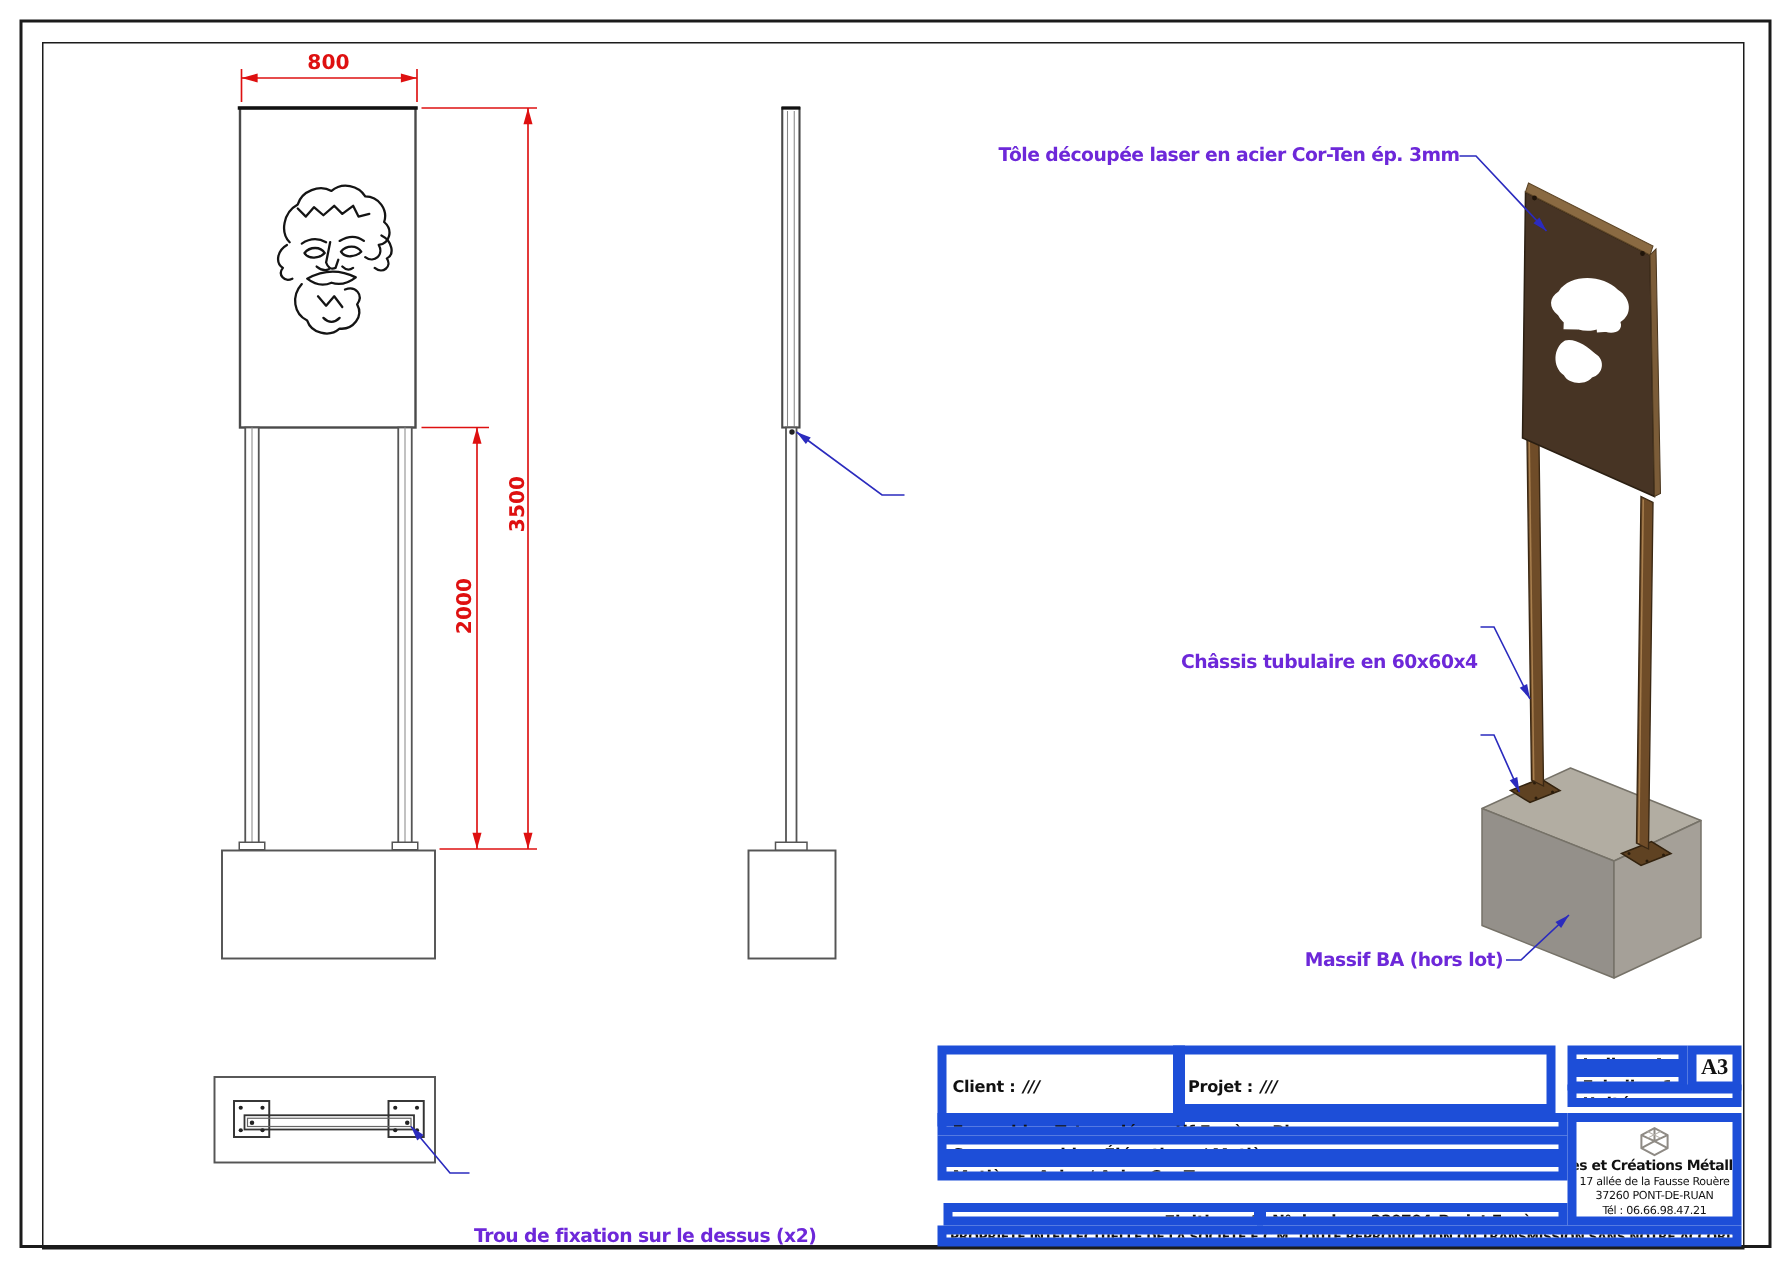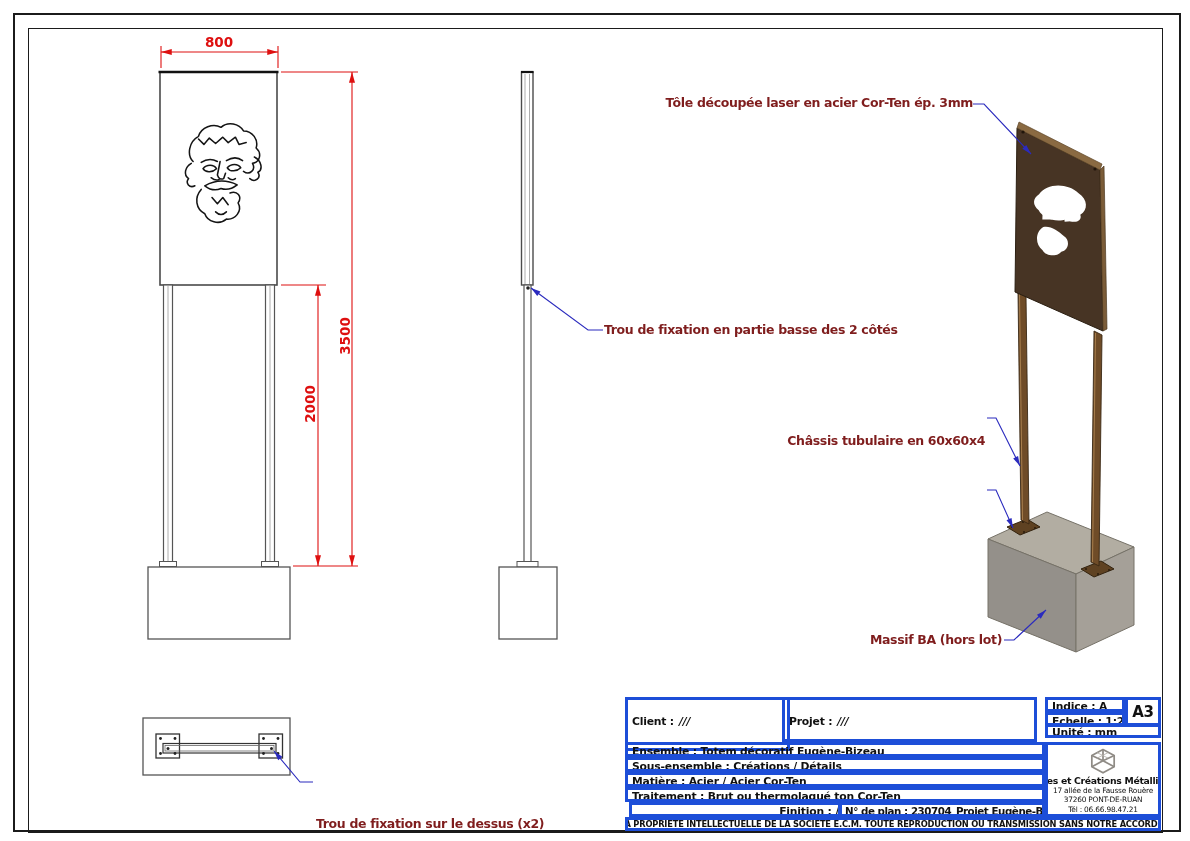--- a/index.html
+++ b/index.html
@@ -4,27 +4,27 @@
 <style>
   html,body{margin:0;padding:0;background:#ffffff;}
   .sheet{position:relative;width:1190px;height:841px;background:#ffffff;overflow:hidden;
          font-family:"DejaVu Sans","Liberation Sans",sans-serif;}
   .frame-outer{position:absolute;left:13px;top:13px;width:1164px;height:815px;border:2px solid #1b1b1b;}
   .frame-inner{position:absolute;left:28px;top:28px;width:1133px;height:803px;border:1.5px solid #1b1b1b;}
   svg.draw{position:absolute;left:0;top:0;width:1190px;height:841px;}
 
   
   .ann{position:absolute;height:18px;line-height:18px;font-size:12.5px;font-weight:600;
-       letter-spacing:-0.35px;color:#7f1d1d;white-space:nowrap;}
+       letter-spacing:-0.35px;color:#6d28d9;white-space:nowrap;}
   .dim{position:absolute;font-size:13.5px;font-weight:600;color:#de1010;white-space:nowrap;}
   .dim-v{transform:translate(-50%,-50%) rotate(-90deg);}
 
   
   .tb{position:absolute;left:625px;top:697px;width:536px;height:134px;font-size:10.8px;color:#111;}
-  .tb .cell{position:absolute;box-sizing:border-box;border:3px solid #1d4ed8;
+  .tb .cell{position:absolute;box-sizing:border-box;border:6px solid #1d4ed8;
             padding-left:4px;white-space:nowrap;overflow:hidden;font-weight:600;letter-spacing:-0.2px;}
   .tb .tight{font-size:10.3px;letter-spacing:-0.45px;}
   .slashes{font-style:italic;font-weight:bold;margin-left:5px;}
   .a3box{display:flex;align-items:center;justify-content:center;font-size:15px;font-weight:700;padding-left:0 !important;}
   .logo-cell{display:flex;flex-direction:column;align-items:center;justify-content:flex-start;
              padding:2px 0 0 0 !important;text-align:center;}
   .logo-name{font-size:9.3px;font-weight:700;letter-spacing:-0.3px;line-height:11px;}
   .logo-addr{font-size:7.4px;font-weight:400;line-height:9.5px;letter-spacing:-0.2px;}
   .disclaimer{display:flex;align-items:center;justify-content:center;font-size:8.3px;
               font-weight:700;letter-spacing:-0.25px;padding-left:0 !important;}
@@ -177,41 +177,39 @@
       <path d="M1004,640 L1014,640 L1046,610" marker-end="url(#mB)"></path>
       <path d="M313,782 L300,782 L274,751" marker-end="url(#mB)"></path>
     </g>
   </svg>
 
   <div class="dim" style="left:219px;top:34px;transform:translateX(-50%);">800</div>
   <div class="dim dim-v" style="left:345px;top:336px;">3500</div>
   <div class="dim dim-v" style="left:310px;top:404px;">2000</div>
 
   <div class="ann" style="right:217px;top:94px;">Tôle découpée laser en acier Cor-Ten ép. 3mm</div>
-  <div class="ann" style="left:604px;top:321px;">Trou de fixation en partie basse des 2 côtés</div>
   <div class="ann" style="right:205px;top:432px;text-align:right;">Châssis tubulaire en 60x60x4</div>
   <div class="ann" style="right:188px;top:631px;">Massif BA (hors lot)</div>
   <div class="ann" style="left:316px;top:815px;">Trou de fixation sur le dessus (x2)</div>
 
   <div class="tb">
     <div class="cell" style="left:0;top:0;width:165px;height:54px;line-height:43px;">
       <span>Client :</span><span class="slashes">///</span>
     </div>
     <div class="cell" style="left:157px;top:0;width:255px;height:45px;line-height:43px;">
       <span>Projet :</span><span class="slashes">///</span>
     </div>
     <div class="cell" style="left:420px;top:0;width:80px;height:15px;line-height:13px;">Indice : A</div>
     <div class="cell" style="left:420px;top:15px;width:80px;height:15px;line-height:13px;">Echelle : 1:20</div>
-    <div class="cell a3box" style="left:500px;top:0;width:36px;height:30px;">A3</div>
+    <div class="cell a3box" style="left:500px;top:0;width:36px;height:30px;font-family:Liberation Serif, serif;">A3</div>
     <div class="cell" style="left:420px;top:26px;width:116px;height:15px;line-height:13px;">Unité : mm</div>
 
     <div class="cell" style="left:0;top:45px;width:420px;height:15px;line-height:13px;">Ensemble : Totem décoratif Eugène-Bizeau</div>
-    <div class="cell" style="left:0;top:60px;width:420px;height:15px;line-height:13px;">Sous-ensemble : Créations / Détails</div>
+    <div class="cell" style="left:0;top:60px;width:420px;height:15px;line-height:13px;">Sous-ensemble : Élévations / Matière</div>
     <div class="cell" style="left:0;top:75px;width:420px;height:15px;line-height:13px;">Matière : Acier / Acier Cor-Ten</div>
-    <div class="cell" style="left:0;top:90px;width:420px;height:15px;line-height:13px;">Traitement : Brut ou thermolaqué ton Cor-Ten</div>
     <div class="cell" style="left:4px;top:105px;width:213px;height:15px;line-height:13px;text-align:right;">Finition : /</div>
     <div class="cell tight" style="left:213px;top:105px;width:207px;height:15px;line-height:13px;">N° de plan : 230704_Projet Eugène-Bizeau</div>
 
     <div class="cell logo-cell" style="left:420px;top:45px;width:116px;height:75px;">
       <svg width="34" height="30" viewBox="0 0 34 32">
         <g fill="none" stroke="#8f8b85" stroke-width="2" stroke-linejoin="round">
           <path d="M17,3 L30,10 L30,23 L17,30 L4,23 L4,10 Z"></path>
           <path d="M17,3 L17,16 L30,23 M17,16 L4,23 M4,10 L17,16 L30,10"></path>
         </g>
         <g stroke="#b3afa9" stroke-width="1">

